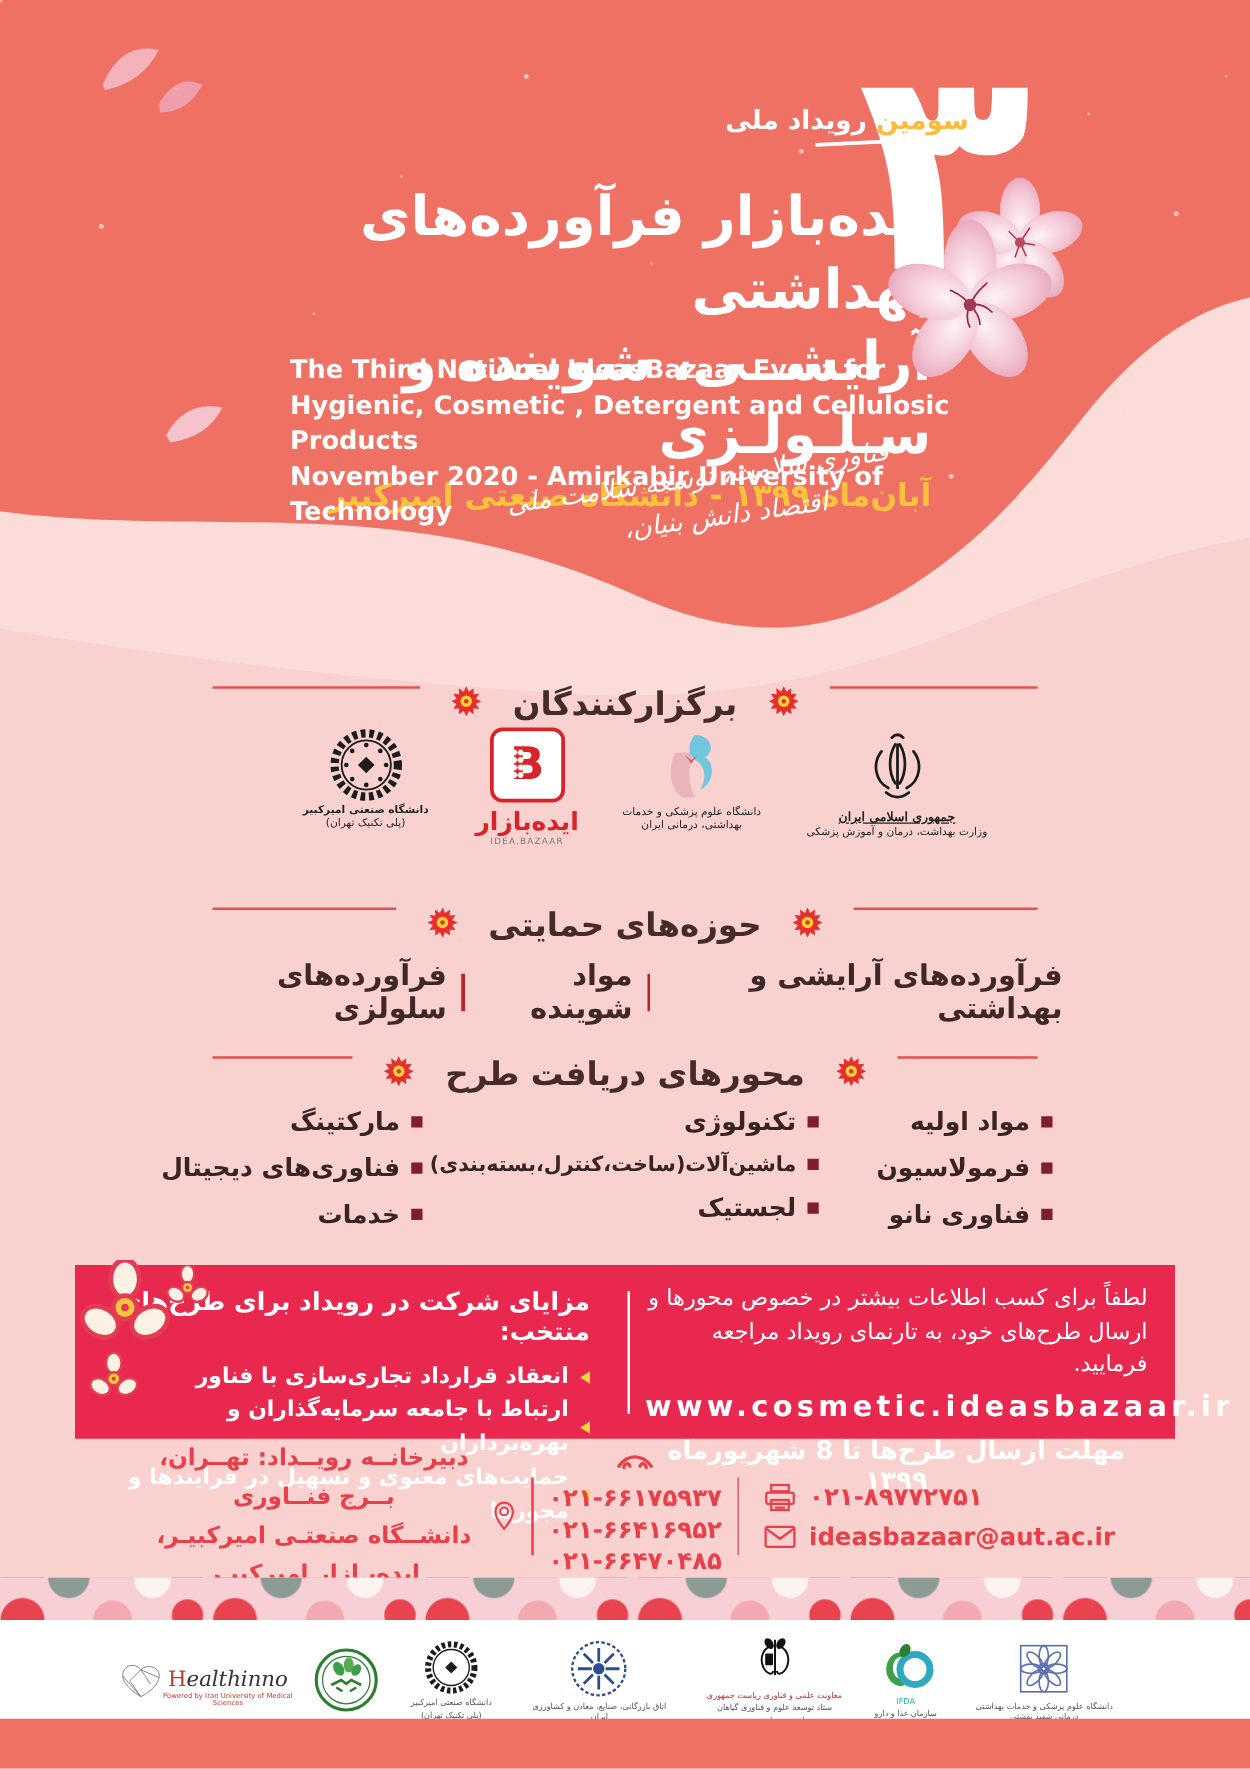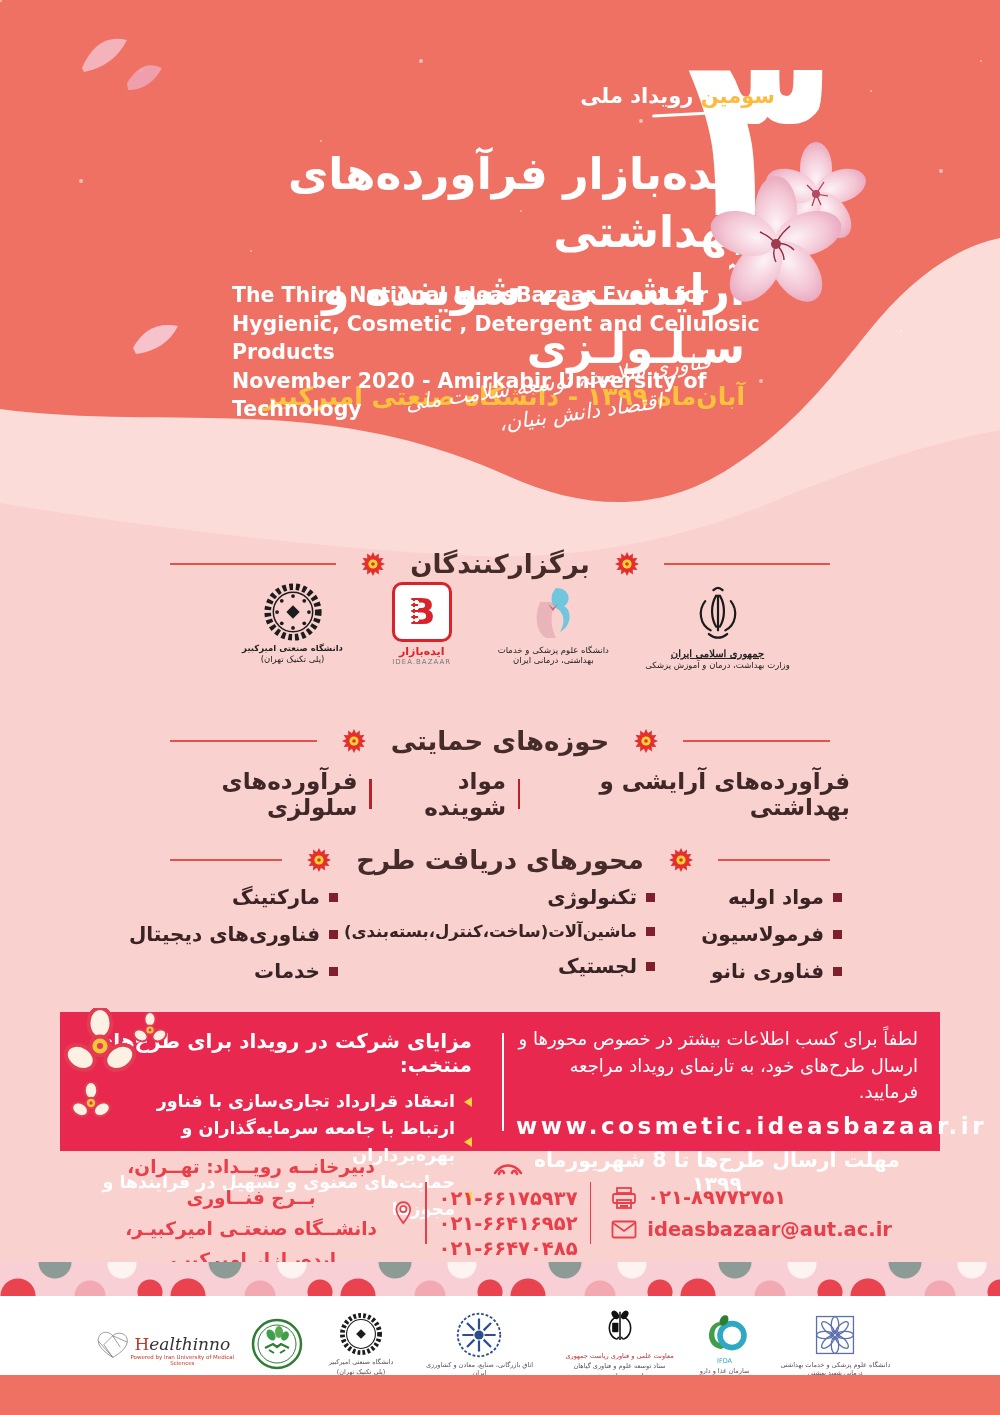--- a/index.html
+++ b/index.html
@@ -30,36 +30,36 @@
            font-size:20.5px;line-height:28.5px;text-align:left;}
   .callig{left:388px;top:366px;width:345px;direction:rtl;text-align:center;color:#fff;
           transform:rotate(-8deg);font-family:"DejaVu Serif",serif;font-style:italic;
           font-size:21px;line-height:33px;}
   .callig .l2{display:block;transform:translateX(18px);}
 
   
   .petal{pointer-events:none;}
 
   
-  .sec-head{left:170px;width:660px;display:flex;align-items:center;gap:25px;direction:rtl;}
+  .sec-head{left:170px;width:660px;display:flex;gap:25px;direction:rtl;}
   .sec-head .hline{flex:1;height:1.6px;background:#e2524e;}
   .sec-title{font-size:26px;font-weight:bold;color:#452c2b;white-space:nowrap;}
 
   
   .org-row{top:582px;left:235px;width:570px;display:flex;direction:rtl;
            justify-content:space-between;align-items:flex-start;}
   .org{display:flex;flex-direction:column;align-items:center;text-align:center;}
   .org .cap1{font-size:10px;font-weight:bold;color:#222;margin-top:4px;font-family:"DejaVu Serif",serif;text-decoration:underline;}
   .org .cap2{font-size:8.5px;color:#222;margin-top:1px;}
   .ib-box{width:54px;height:54px;background:#fff;border:3px solid #d8232a;border-radius:10px;
           display:flex;align-items:center;justify-content:center;position:relative;}
   .ib-box .b{font-size:36px;font-weight:bold;color:#d8232a;line-height:1;}
   .ib-box .dots{position:absolute;left:14px;top:14px;width:10px;height:24px;
       background:radial-gradient(circle 2px,#fff 0 2px,transparent 2.5px) 0 0/5px 6px;}
-  .ib-name{font-size:11px;font-weight:bold;color:#d8232a;margin-top:3px;}
+  .ib-name{font-size:20px;font-weight:bold;color:#d8232a;margin-top:3px;}
   .ib-sub{font-size:7px;letter-spacing:1px;color:#777;}
 
   
   .support-items{top:768px;left:150px;width:700px;display:flex;direction:rtl;
       justify-content:center;align-items:center;font-size:23px;font-weight:bold;color:#402728;}
   .vsep{width:2.5px;height:30px;background:#b9222b;margin:0 12px;}
 
   
   .tracks{top:885px;left:158px;width:684px;display:flex;direction:rtl;justify-content:space-between;}
   .tcol{display:flex;flex-direction:column;gap:13px;}

